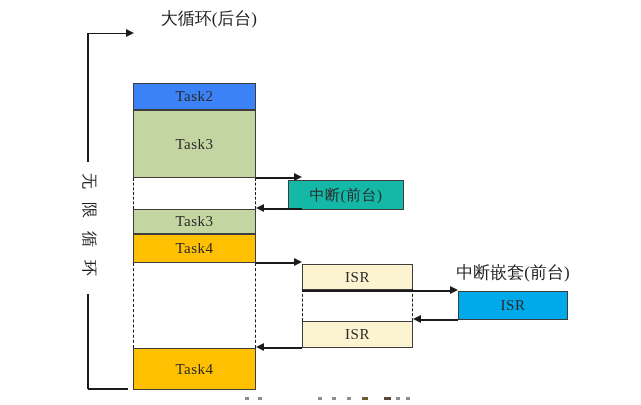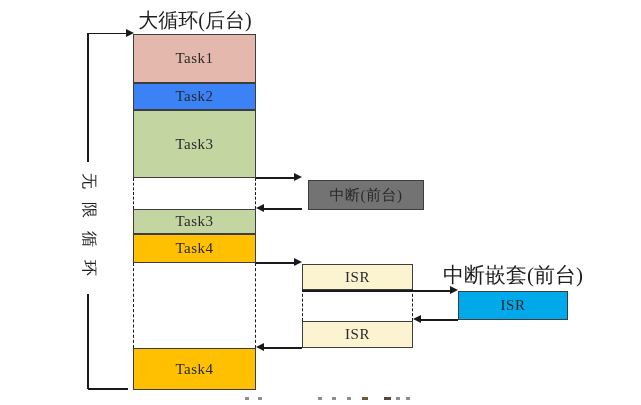--- a/index.html
+++ b/index.html
@@ -27,25 +27,25 @@
   .vdash{position:absolute;width:0;border-left:1.6px dashed #1a1a1a;}
   
   .head-r{position:absolute;width:0;height:0;
     border-top:4.5px solid transparent;border-bottom:4.5px solid transparent;
     border-left:8px solid #1a1a1a;}
   .head-l{position:absolute;width:0;height:0;
     border-top:4.5px solid transparent;border-bottom:4.5px solid transparent;
     border-right:8px solid #1a1a1a;}
   .caption-title{
     position:absolute;left:133px;top:7px;width:124px;
-    text-align:center;font-size:20px;white-space:nowrap;
+    text-align:right;font-size:17px;white-space:nowrap;
   }
   .nested-title{
     position:absolute;left:443px;top:261px;width:140px;
-    text-align:center;font-size:21px;white-space:nowrap;
+    text-align:center;font-size:17px;white-space:nowrap;
   }
   .loop-label{
     position:absolute;left:88px;top:228px;
     transform:translate(-50%,-50%) rotate(90deg);
     white-space:nowrap;background:#fff;
     font-size:16px;letter-spacing:13px;padding:1px 5px 1px 5px;
     text-indent:6px;
   }
   .caption-mark{position:absolute;top:397px;height:2.5px;width:4px;background:#8d8d8d;}
 </style>
@@ -55,23 +55,20 @@
 <div id="canvas">
 
   <div class="caption-title">大循环(后台)</div>
 
   <div class="vline" style="left:87px;top:33px;height:356px;"></div>
   <div class="hline" style="left:88px;top:32.5px;width:39px;"></div>
   <div class="head-r" style="left:126px;top:28.8px;"></div>
   <div class="hline" style="left:88px;top:388px;width:40px;"></div>
   <div class="loop-label">无限循环</div>
 
-  <div class="box" style="left: 133px; top: 34px; width: 123px; height: 49px; background-color: rgb(229, 184, 174);">
-    <span>Task1</span>
-  </div>
   <div class="box" style="left: 133px; top: 83px; width: 123px; height: 27px; background-color: #3b82f6;">
     <span>Task2</span>
   </div>
   <div class="box" style="left: 133px; top: 110px; width: 123px; height: 68px; background-color: rgb(195, 214, 161);">
     <span>Task3</span>
   </div>
 
   <div class="vdash" style="left:133px;top:178px;height:31px;"></div>
   <div class="vdash" style="left:254.5px;top:178px;height:31px;"></div>
 
@@ -85,21 +82,21 @@
   <div class="vdash" style="left:133px;top:263px;height:85px;"></div>
   <div class="vdash" style="left:254.5px;top:263px;height:85px;"></div>
 
   <div class="box" style="left: 133px; top: 348px; width: 123px; height: 42px; background-color: rgb(254, 192, 0);">
     <span>Task4</span>
   </div>
 
   <div class="hline" style="left:256px;top:177px;width:40px;"></div>
   <div class="head-r" style="left:294px;top:173.3px;"></div>
 
-  <div class="box" style="left: 308px; top: 180px; width: 116px; height: 30px; background-color: #737373;">
+  <div class="box" style="left: 288px; top: 180px; width: 116px; height: 30px; background-color: #14b8a6;">
     <span>中断(前台)</span>
   </div>
 
   <div class="head-l" style="left:256px;top:204.3px;"></div>
   <div class="hline" style="left:263px;top:208px;width:39px;"></div>
 
   <div class="hline" style="left:256px;top:262px;width:40px;"></div>
   <div class="head-r" style="left:294px;top:258.3px;"></div>
 
   <div class="box" style="left: 302px; top: 264px; width: 111px; height: 26px; background-color: rgb(252, 243, 209);">

